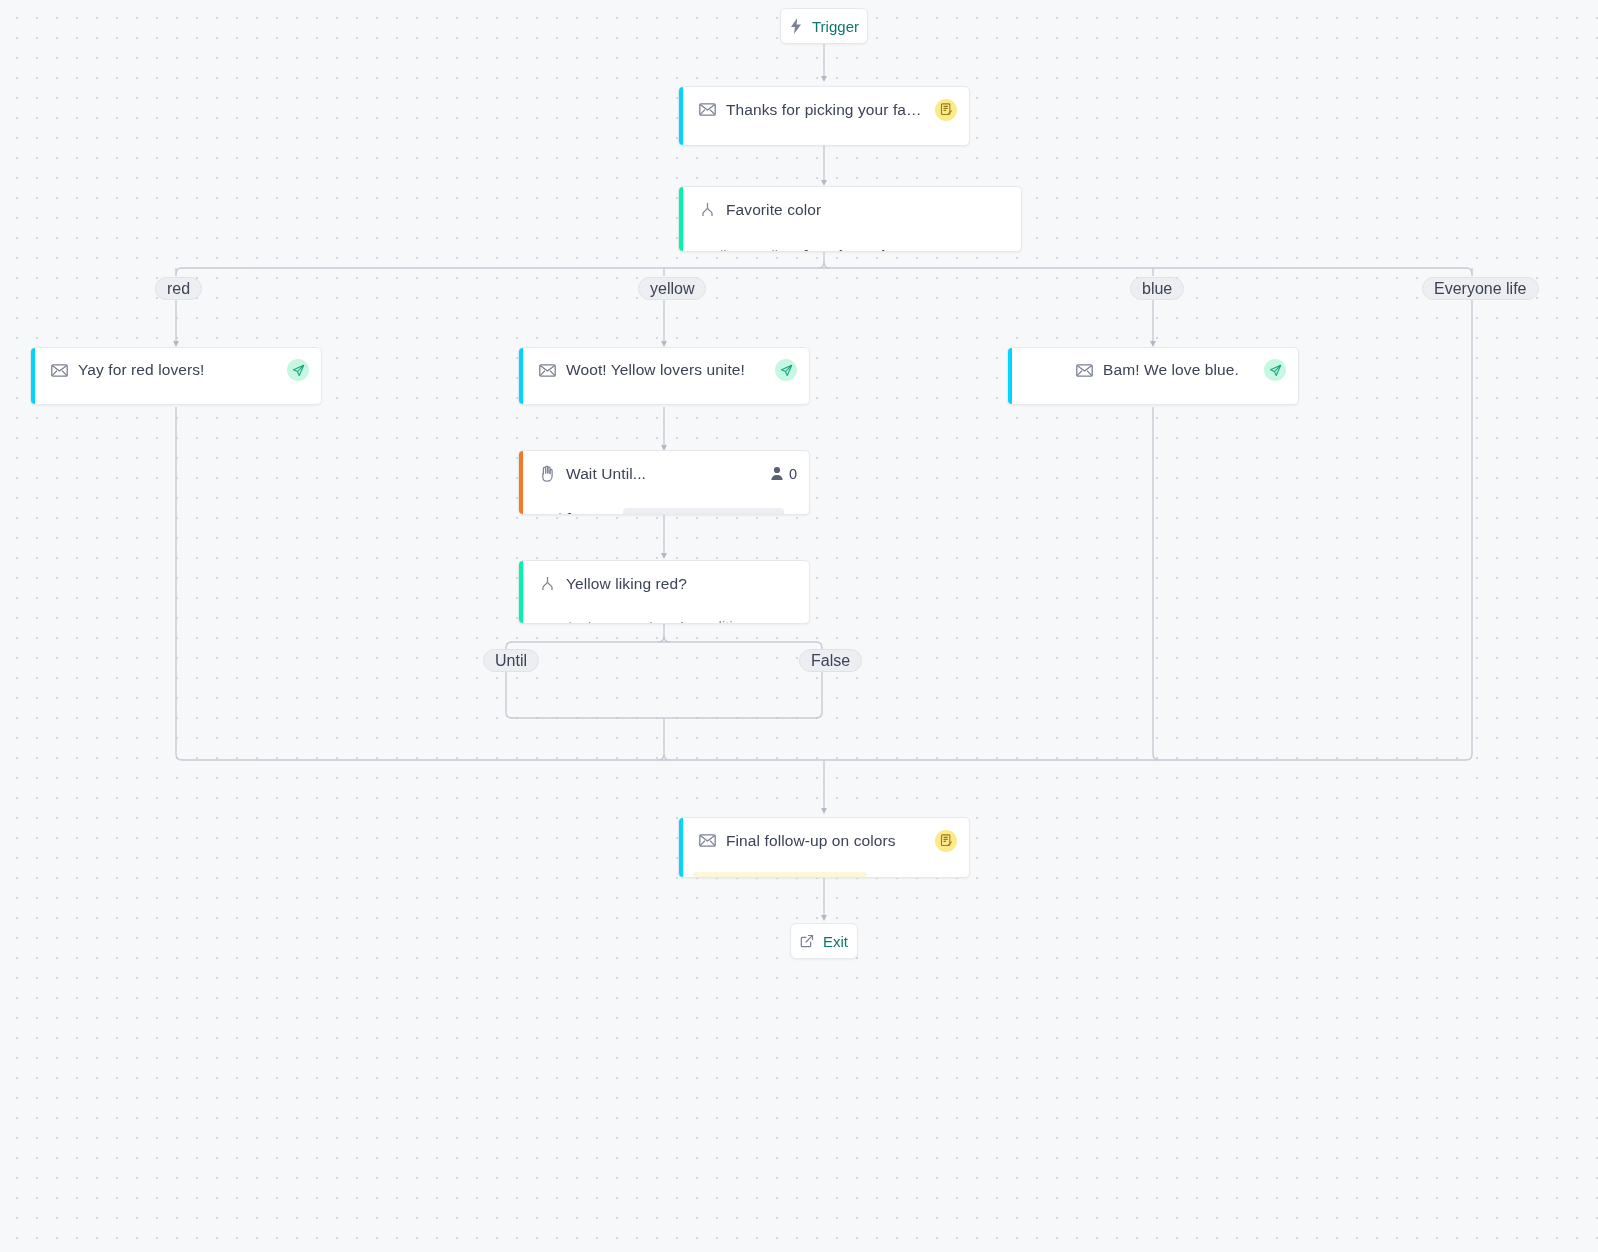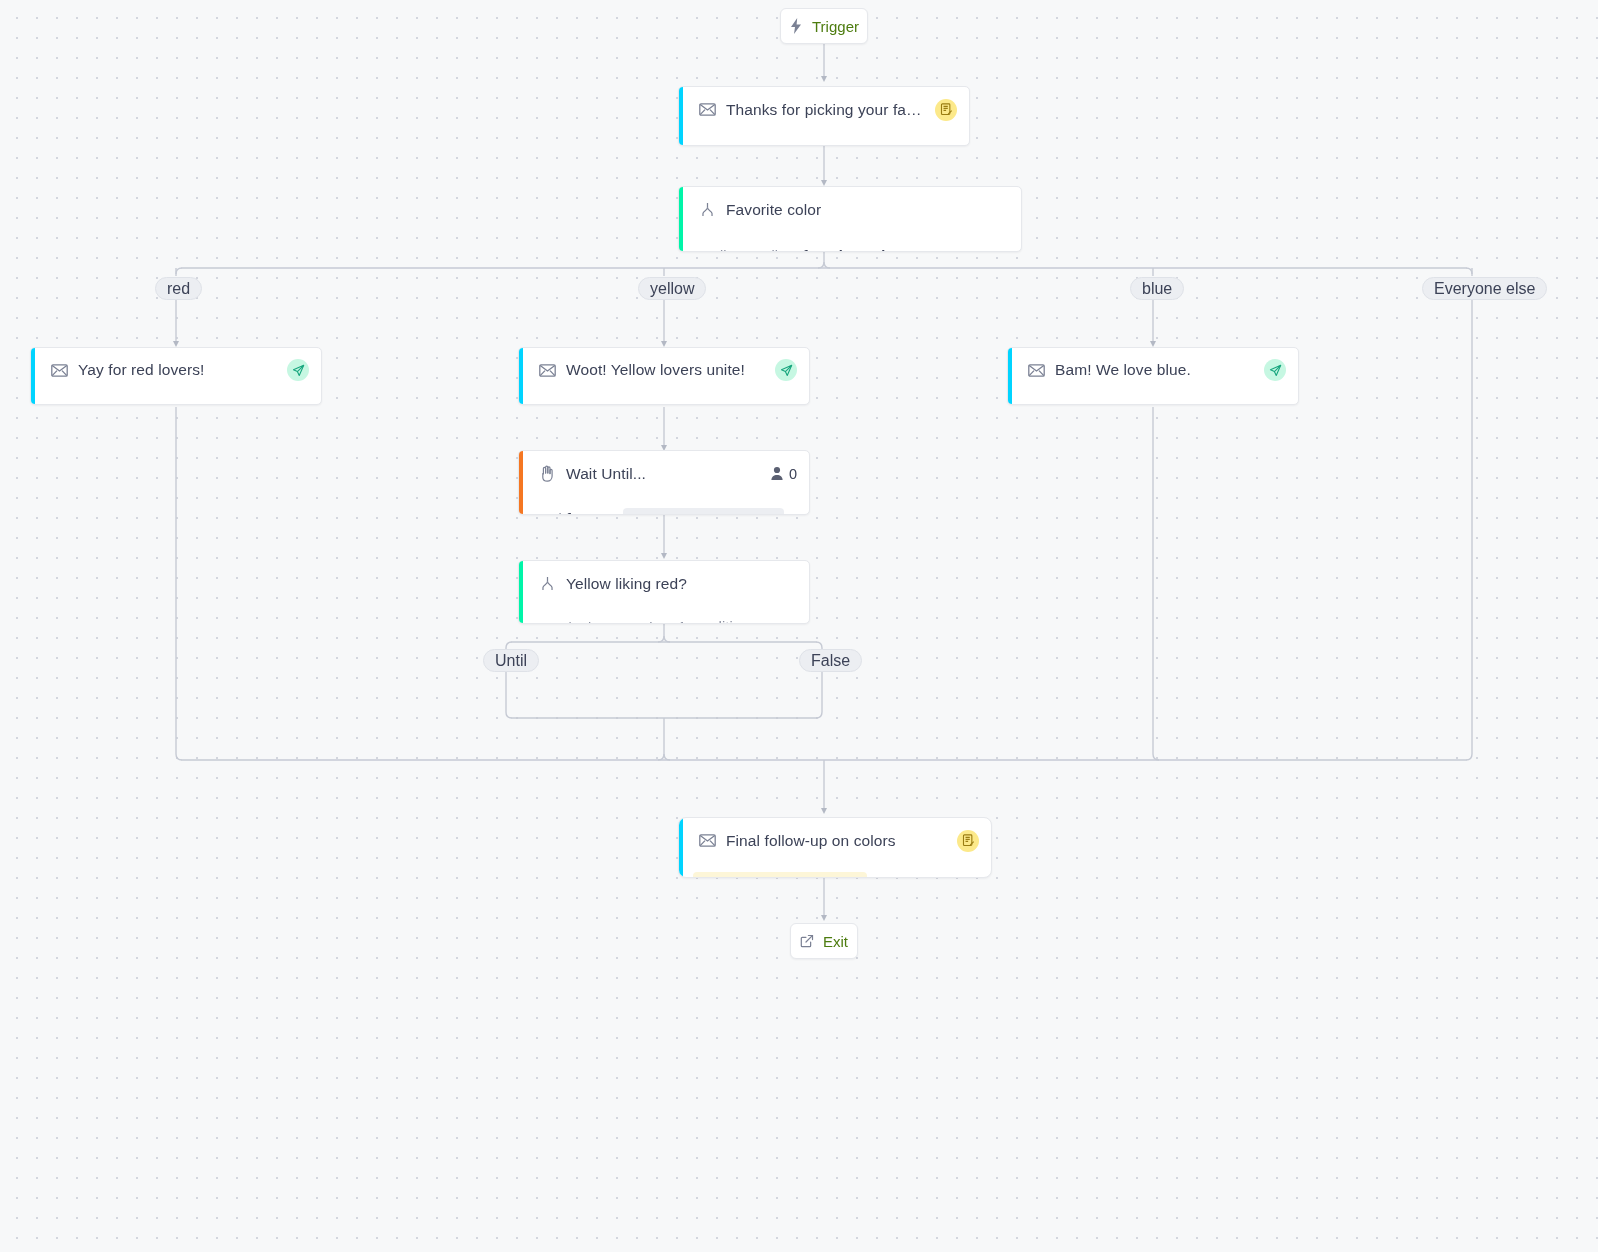--- a/index.html
+++ b/index.html
@@ -148,21 +148,21 @@
     box-shadow: 0 1px 2px rgba(22,28,45,0.05);
     height: 36px;
     display: flex;
     align-items: center;
     justify-content: center;
     padding: 0 16px;
     gap: 9px;
   }
   .chip-node .lbl {
     font-size: 15px;
-    color: #4d7c0f;
+    color: #0f766e;
   }
   .chip-node .ic { color: #7b8194; display: flex; }
 
   
   .branch-pill {
     position: absolute;
     box-sizing: border-box;
     height: 23px;
     background: #eceef2;
     border: 1px solid #dfe2e8;
@@ -301,21 +301,21 @@
   <div class="branch-pill" style="left:155px; top:277px;">
     <span>red</span>
   </div>
   <div class="branch-pill" style="left:638px; top:277px;">
     <span>yellow</span>
   </div>
   <div class="branch-pill" style="left:1130px; top:277px;">
     <span>blue</span>
   </div>
   <div class="branch-pill" style="left:1422px; top:277px;">
-    <span>Everyone else</span>
+    <span>Everyone life</span>
   </div>
 
   <div class="node" style="left:30px; top:347px; width:292px; height:58px;">
     <div class="accent" style="background:#00d4ff;"></div>
     <div class="node-head" style="height:44px;">
       <span class="node-icon">
         <svg width="17" height="13" viewBox="0 0 17 13" fill="none" stroke="currentColor" stroke-width="1.3">
           <rect x="0.8" y="0.8" width="15.4" height="11.4" rx="1.2"></rect>
           <path d="M1.2 1.4 L8.5 7 L15.8 1.4"></path>
           <path d="M1.2 11.6 L6 6.6 M15.8 11.6 L11 6.6"></path>
@@ -348,21 +348,21 @@
           <path d="M12.6 1.4 L1.6 6.2 L5.8 8.2 L7.8 12.4 Z"></path>
           <path d="M12.6 1.4 L5.8 8.2"></path>
         </svg>
       </span>
     </div>
     <div class="node-body" style="height:38px;">yellow yellow yellow</div>
   </div>
 
   <div class="node" style="left:1007px; top:347px; width:292px; height:58px;">
     <div class="accent" style="background:#00d4ff;"></div>
-    <div class="node-head" style="height:44px;">
+    <div class="node-head" style="height:44px;margin-left:48px;">
       <span class="node-icon">
         <svg width="17" height="13" viewBox="0 0 17 13" fill="none" stroke="currentColor" stroke-width="1.3">
           <rect x="0.8" y="0.8" width="15.4" height="11.4" rx="1.2"></rect>
           <path d="M1.2 1.4 L8.5 7 L15.8 1.4"></path>
           <path d="M1.2 11.6 L6 6.6 M15.8 11.6 L11 6.6"></path>
         </svg>
       </span>
       <span class="node-title">Bam! We love blue.</span>
       <span class="badge-circle badge-sent">
         <svg width="13" height="13" viewBox="0 0 14 14" fill="none" stroke="#18a67e" stroke-width="1.2" stroke-linejoin="round">
@@ -419,21 +419,21 @@
     </div>
   </div>
 
   <div class="branch-pill" style="left:483px; top:649px;">
     <span>Until</span>
   </div>
   <div class="branch-pill" style="left:799px; top:649px;">
     <span>False</span>
   </div>
 
-  <div class="node" style="left:678px; top:817px; width:314px; height:61px;border-radius:8px;">
+  <div class="node" style="left:678px; top:817px; width:292px; height:61px;">
     <div class="accent" style="background:#00d4ff;"></div>
     <div class="node-head">
       <span class="node-icon">
         <svg width="17" height="13" viewBox="0 0 17 13" fill="none" stroke="currentColor" stroke-width="1.3">
           <rect x="0.8" y="0.8" width="15.4" height="11.4" rx="1.2"></rect>
           <path d="M1.2 1.4 L8.5 7 L15.8 1.4"></path>
           <path d="M1.2 11.6 L6 6.6 M15.8 11.6 L11 6.6"></path>
         </svg>
       </span>
       <span class="node-title">Final follow-up on colors</span>

